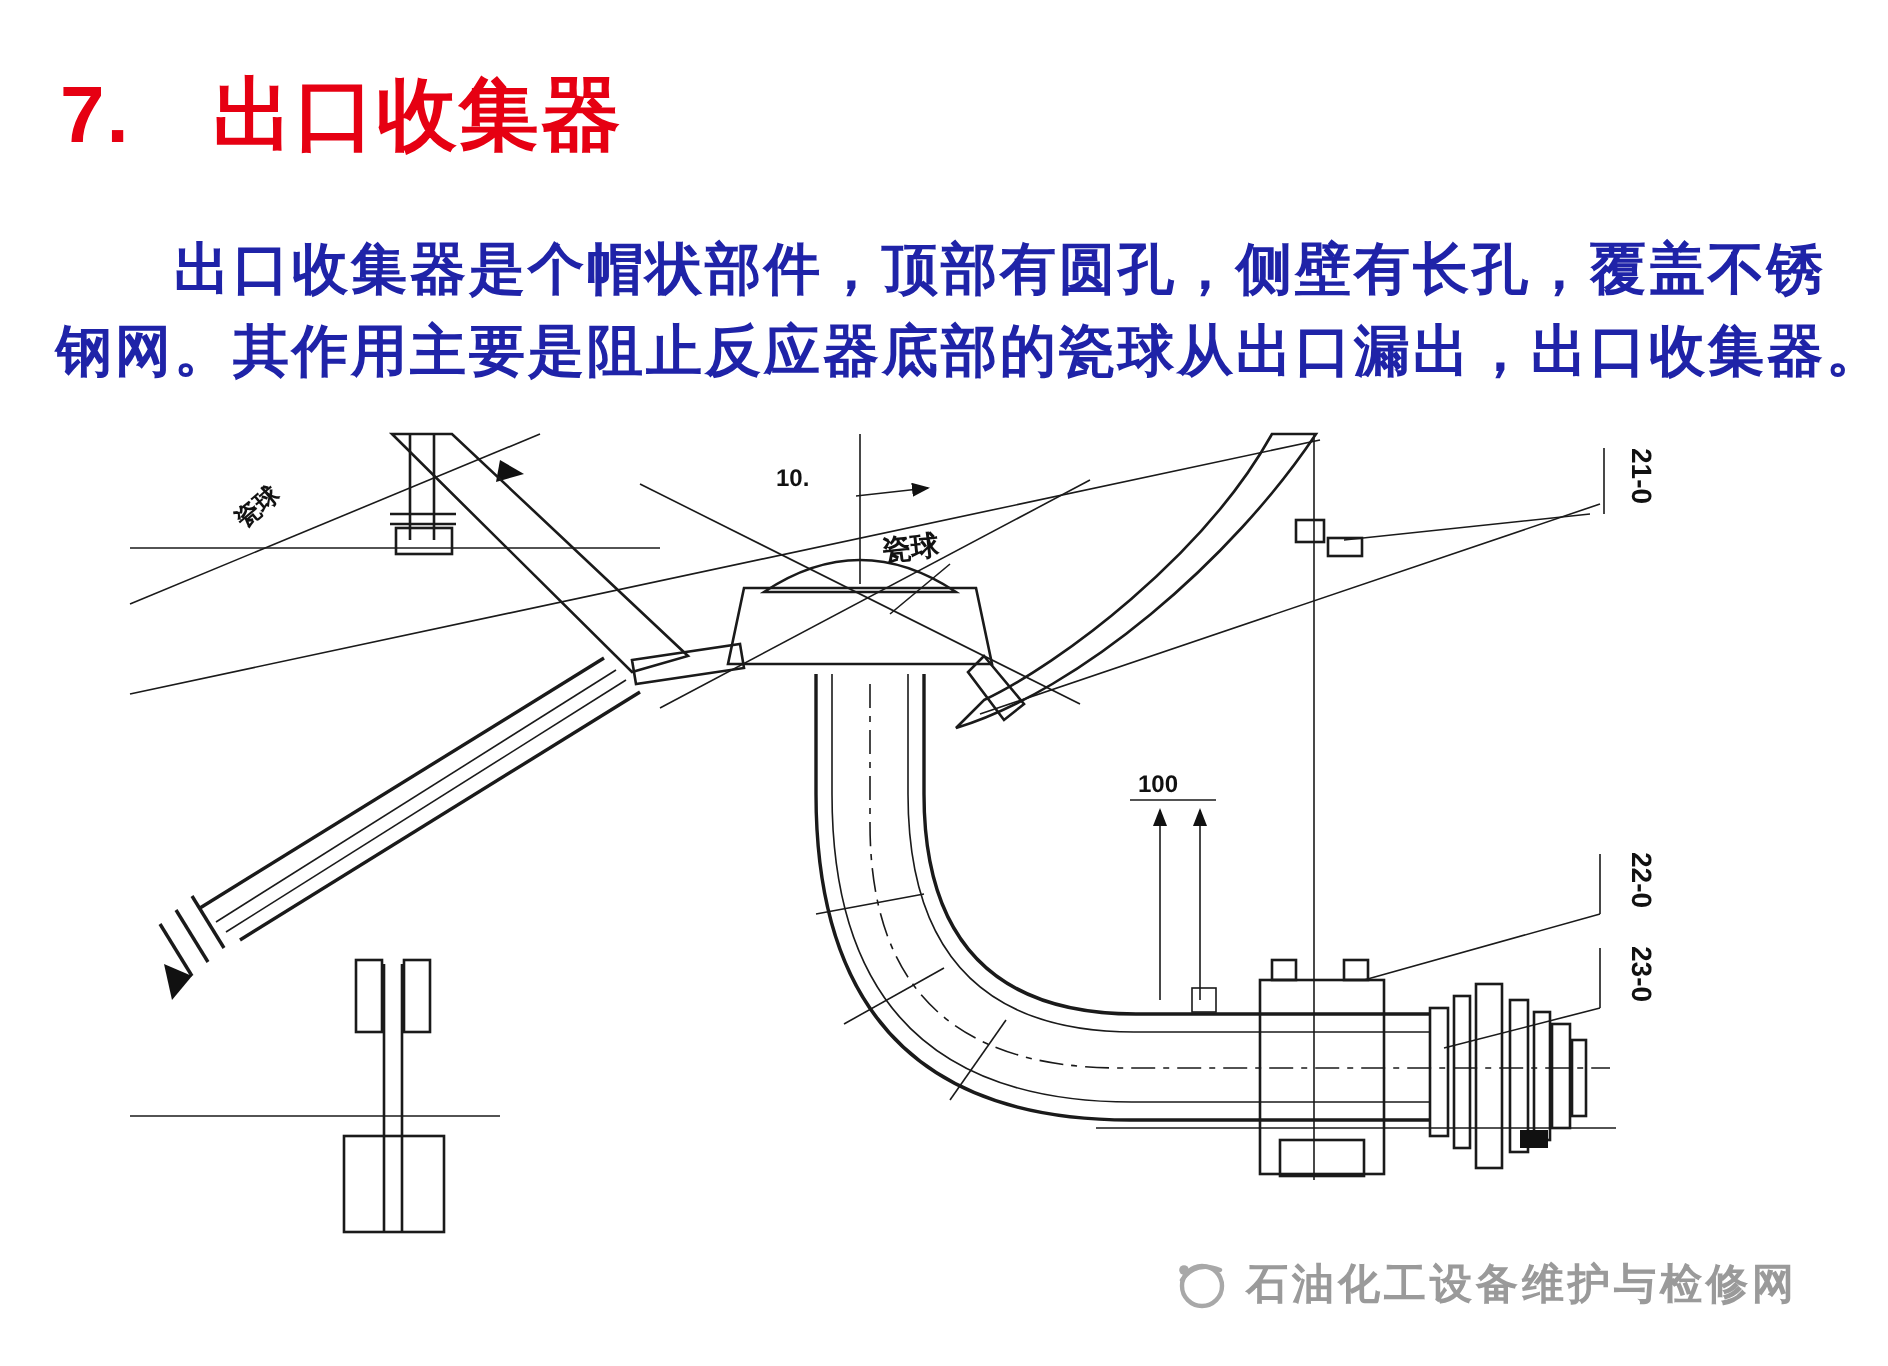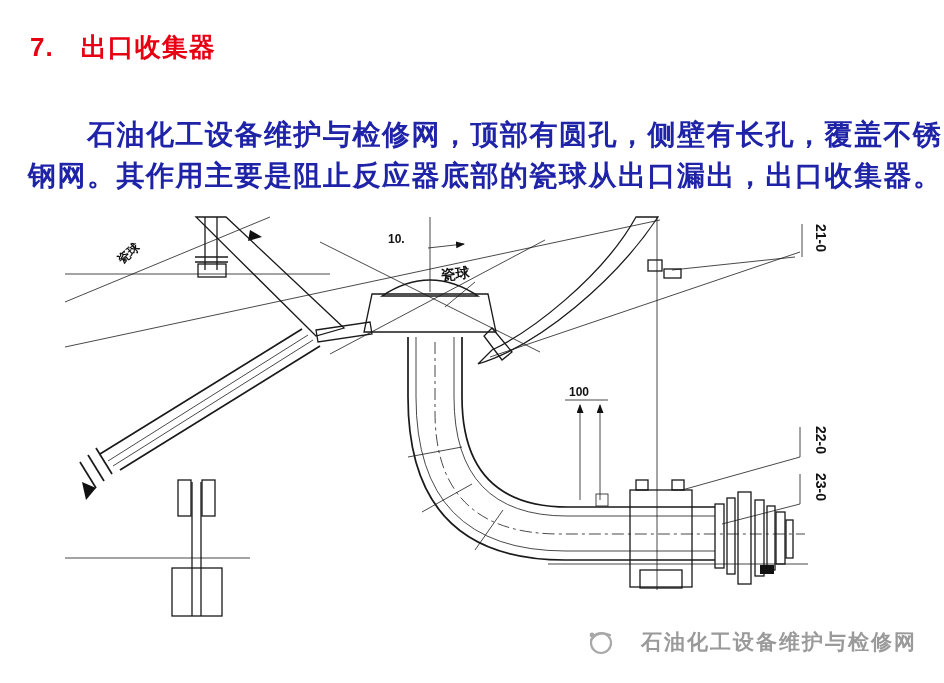--- a/index.html
+++ b/index.html
@@ -2,48 +2,48 @@
 <html><head>
 <meta charset="utf-8">
 <style>
   html,body{margin:0;padding:0;background:#ffffff;}
   .slide{
     position:relative;width:944px;height:683px;background:#fff;overflow:hidden;
     font-family:"Liberation Sans","DejaVu Sans",sans-serif;outline:1px solid #e4e4e4;
   }
   .title{
     position:absolute;left:30px;top:30px;margin:0;
-    font-size:26px;font-weight:bold;color:#e60012;letter-spacing:1px;
+    font-size:40px;font-weight:bold;color:#e60012;letter-spacing:1px;
   }
   .body-text{position:absolute;left:28px;top:114px;width:905px;}
   .body-line{
     margin:0;font-size:28px;font-weight:bold;color:#1f23a8;
     line-height:41px;letter-spacing:1.5px;white-space:nowrap;
   }
   .drawing{position:absolute;left:60px;top:212px;width:830px;height:415px;}
   .drawing svg{display:block;}
   .dwg-line{stroke:#1a1a1a;stroke-width:1.3;fill:none;}
   .dwg-thin{stroke:#1a1a1a;stroke-width:0.8;fill:none;}
   .dwg-thick{stroke:#1a1a1a;stroke-width:1.7;fill:none;}
   .dwg-text{fill:#111;font-size:14px;font-weight:bold;}
   .dwg-text-sm{fill:#111;font-size:12px;font-weight:bold;}
   .footer{
-    position:absolute;left:586px;top:627px;display:flex;align-items:center;gap:25px;
+    position:absolute;left:586px;top:627px;display:flex;align-items:center;gap:7px;
     color:#9a9a9a;font-size:21px;font-weight:600;letter-spacing:2px;
   }
 </style>
 </head>
 <body>
 
 <div class="slide">
 
   <h1 class="title">7.　出口收集器</h1>
 
   <div class="body-text">
-    <p class="body-line">　　石油化工设备维护与检修网，顶部有圆孔，侧壁有长孔，覆盖不锈</p>
+    <p class="body-line">　　出口收集器是个帽状部件，顶部有圆孔，侧壁有长孔，覆盖不锈</p>
     <p class="body-line">钢网。其作用主要是阻止反应器底部的瓷球从出口漏出，出口收集器。</p>
   </div>
 
   <div class="drawing">
     <svg viewBox="0 0 830 415" width="830" height="415">
       <defs>
         <pattern id="hatch" width="5" height="5" patternUnits="userSpaceOnUse" patternTransform="rotate(45)">
           <line x1="2" y1="0" x2="2" y2="5" stroke="#111" stroke-width="1"></line>
         </pattern>
         <pattern id="xhatch" width="6" height="6" patternUnits="userSpaceOnUse">

